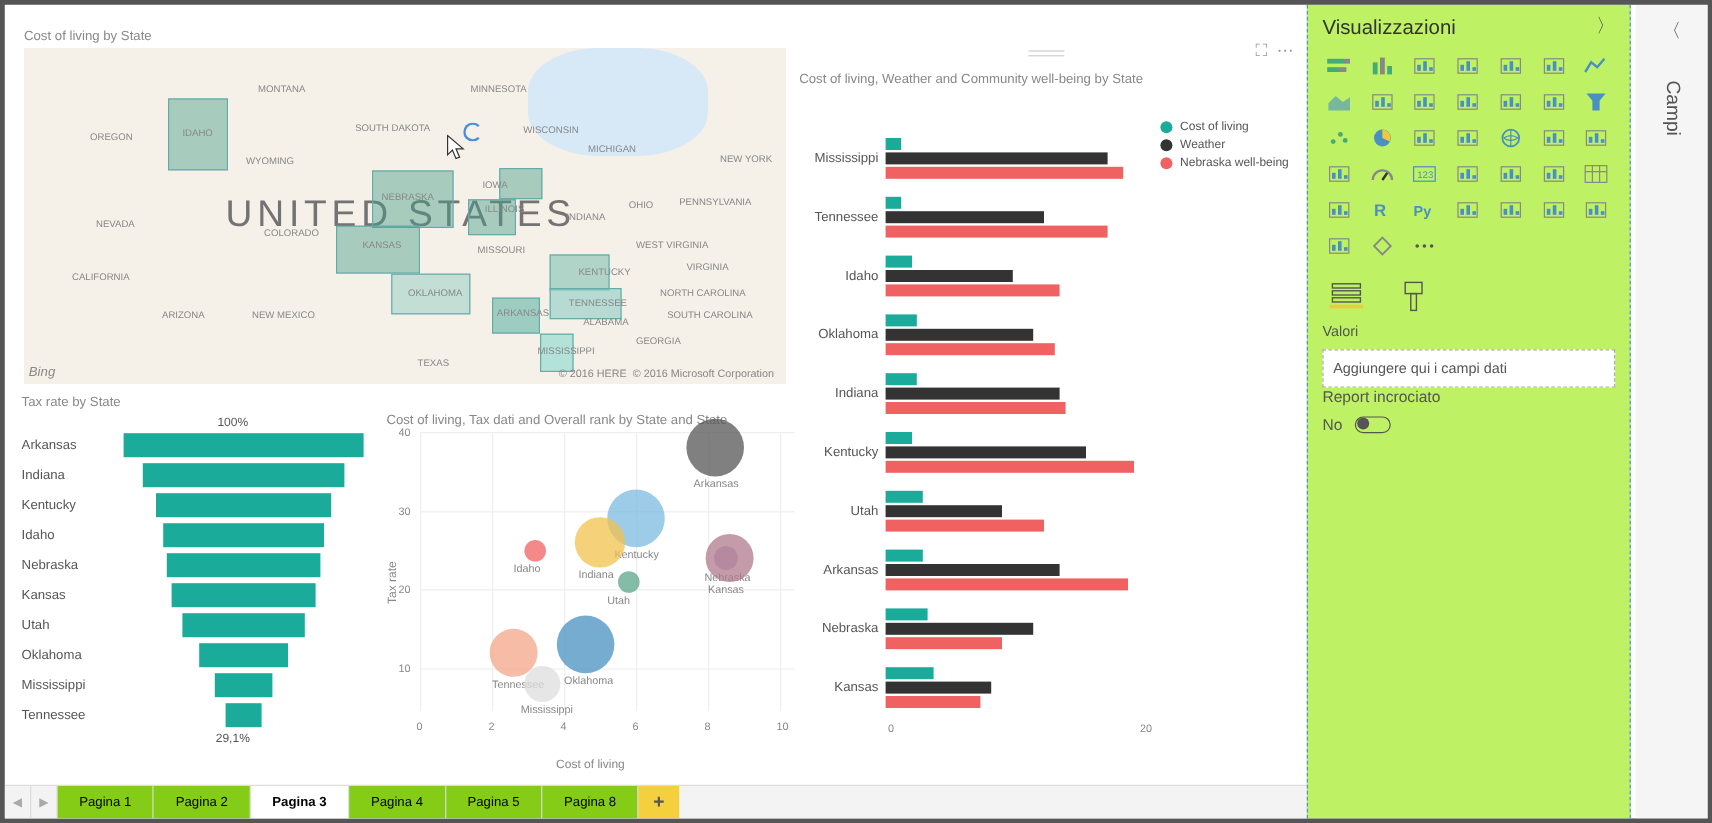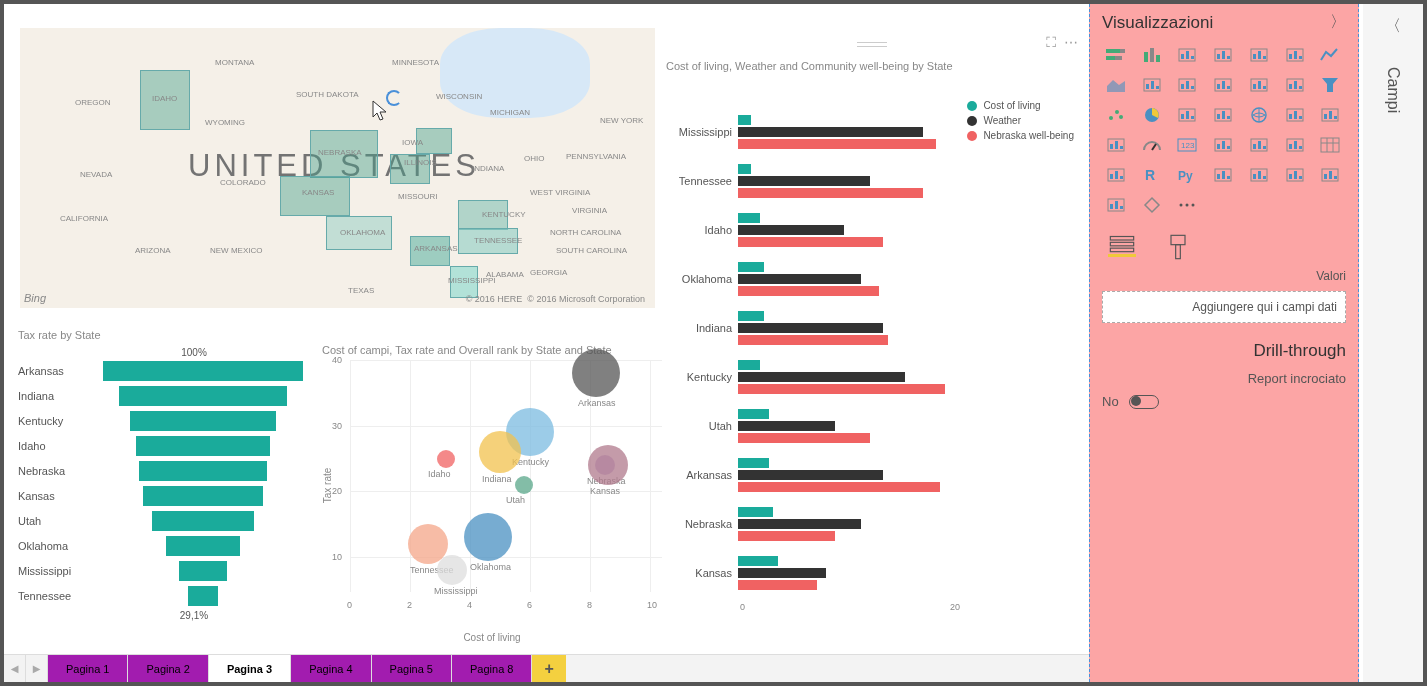--- a/index.html
+++ b/index.html
@@ -1,19 +1,19 @@
 <!DOCTYPE html>
 <html><head>
 <meta charset="utf-8">
 <style>
 * { box-sizing: border-box; margin: 0; padding: 0; font-family: 'Segoe UI', Tahoma, sans-serif; }
 body { background: #fff; width: 1427px; height: 686px; border: 4px solid #555; position: relative; overflow: hidden; }
 
 .canvas { position: absolute; left: 0; top: 0; width: 1085px; height: 678px; background: #fff; }
-.viz-panel { position: absolute; left: 1085px; top: 0; width: 270px; height: 678px; border-left: 1px dashed #4a90d9; border-right: 1px dashed #4a90d9; background: #fca5a5; padding: 8px 12px; text-align: right; }
+.viz-panel { position: absolute; left: 1085px; top: 0; width: 270px; height: 678px; border-left: 1px dashed #4a90d9; border-right: 1px dashed #4a90d9; background: #bef264; padding: 8px 12px; }
 .campi-tab { position: absolute; right: 0; top: 0; width: 60px; height: 678px; background: #f5f5f5; }
 
 
 .map-visual { position: absolute; left: 16px; top: 20px; width: 635px; height: 300px; }
 .map-title { font-size: 11px; color: #888; }
 .map-bg { width: 100%; height: 280px; background: #d7e8f7; position: relative; overflow: hidden; margin-top: 4px; }
 .map-label { position: absolute; font-size: 8px; color: #888; font-weight: 500; text-transform: uppercase; }
 .map-state { position: absolute; background: rgba(74,160,140,0.45); border: 1px solid #6aa; }
 .map-big-label { position: absolute; font-size: 31px; color: #737373; left: 168px; top: 120px; letter-spacing: 4px; }
 .land { position: absolute; background: #f5f0e8; }
@@ -54,21 +54,21 @@
 .bar-chart-area { position: relative; margin: 6px 0 0 4px; }
 .bar-group { display: flex; align-items: center; margin-bottom: 9px; height: 40px; }
 .bar-cat { width: 72px; font-size: 11px; color: #555; text-align: right; padding-right: 6px; }
 .bar-stack { flex: 1; display: flex; flex-direction: column; gap: 2px; }
 .bar-h { height: 10px; }
 .bar-xaxis { display: flex; margin-left: 78px; justify-content: space-between; font-size: 9px; color: #888; width: 220px; }
 
 
 .page-tabs { position: absolute; bottom: 0; left: 0; width: 1085px; height: 28px; background: #f3f3f3; border-top: 1px solid #ddd; display: flex; align-items: stretch; }
 .page-nav { width: 22px; display: flex; align-items: center; justify-content: center; color: #aaa; font-size: 10px; border-right: 1px solid #ddd; cursor: pointer; }
-.page-tab { padding: 0 18px; display: flex; align-items: center; font-size: 11px; border-right: 1px solid #ddd; cursor: pointer; background: #a21caf; }
+.page-tab { padding: 0 18px; display: flex; align-items: center; font-size: 11px; border-right: 1px solid #ddd; cursor: pointer; background: #84cc16; }
 .page-tab.active { background: #fff; font-weight: 600; }
 .page-add { padding: 0 12px; display: flex; align-items: center; background: #f4d03f; cursor: pointer; color: #555; font-weight: bold; }
 
 
 .panel-header { display: flex; justify-content: space-between; align-items: center; margin-bottom: 10px; }
 .panel-title { font-size: 17px; color: #333; }
 .panel-chevron { font-size: 16px; color: #555; cursor: pointer; }
 .viz-grid { display: grid; grid-template-columns: repeat(7, 1fr); gap: 6px; margin-bottom: 16px; }
 .viz-icon { width: 28px; height: 24px; display: flex; align-items: center; justify-content: center; cursor: pointer; }
 .viz-icon svg { width: 22px; height: 18px; }
@@ -90,20 +90,21 @@
 
 .bing-logo { position: absolute; left: 4px; bottom: 4px; font-size: 11px; color: #888; font-style: italic; }
 .copyright { position: absolute; bottom: 4px; right: 10px; font-size: 9px; color: #888; }
 </style>
 </head>
 <body>
 
 <div class="canvas">
 
   <div class="map-visual">
+    <div class="map-title">Cost of living by State</div>
     <div class="map-bg">
       <div class="land" style="left:0;top:0;width:100%;height:100%"></div>
       <div class="land" style="left:420px;top:0;width:150px;height:90px;background:#d7e8f7;border-radius:40%"></div>
       <div class="map-big-label">UNITED STATES</div>
 
       <div class="map-state" style="left:120px;top:42px;width:50px;height:60px"></div>
       <div class="map-state" style="left:290px;top:102px;width:68px;height:48px"></div>
       <div class="map-state" style="left:260px;top:148px;width:70px;height:40px"></div>
       <div class="map-state" style="left:306px;top:188px;width:66px;height:34px;background:rgba(160,210,200,0.6)"></div>
       <div class="map-state" style="left:390px;top:208px;width:40px;height:30px;background:rgba(120,190,175,0.7)"></div>
@@ -132,21 +133,21 @@
       <span class="map-label" style="left:378px;top:164px">MISSOURI</span>
       <span class="map-label" style="left:394px;top:216px">ARKANSAS</span>
       <span class="map-label" style="left:416px;top:64px">WISCONSIN</span>
       <span class="map-label" style="left:384px;top:130px">ILLINOIS</span>
       <span class="map-label" style="left:470px;top:80px">MICHIGAN</span>
       <span class="map-label" style="left:452px;top:136px">INDIANA</span>
       <span class="map-label" style="left:504px;top:126px">OHIO</span>
       <span class="map-label" style="left:462px;top:182px">KENTUCKY</span>
       <span class="map-label" style="left:454px;top:208px">TENNESSEE</span>
       <span class="map-label" style="left:428px;top:248px">MISSISSIPPI</span>
-      <span class="map-label" style="left:466px;top:242px">ALABAMA</span>
+      <span class="map-label" style="left:466px;top:224px">ALABAMA</span>
       <span class="map-label" style="left:510px;top:240px">GEORGIA</span>
       <span class="map-label" style="left:536px;top:218px">SOUTH CAROLINA</span>
       <span class="map-label" style="left:530px;top:200px">NORTH CAROLINA</span>
       <span class="map-label" style="left:510px;top:160px">WEST VIRGINIA</span>
       <span class="map-label" style="left:552px;top:178px">VIRGINIA</span>
       <span class="map-label" style="left:546px;top:124px">PENNSYLVANIA</span>
       <span class="map-label" style="left:580px;top:88px">NEW YORK</span>
       <span class="bing-logo">Bing</span>
       <span class="copyright"><span>© 2016 HERE</span>&nbsp;&nbsp;<span>© 2016 Microsoft Corporation</span></span>
       <div class="spinner"></div>
@@ -218,21 +219,21 @@
           <span class="funnel-cat">Tennessee</span>
           <span class="funnel-bar-wrap">
             <span class="funnel-bar" style="width:30.8px"></span>
           </span>
         </div>
       </div>
     <div class="funnel-bottom-label">29,1%</div>
   </div>
 
   <div class="scatter-visual">
-    <div class="scatter-title">Cost of campi, Tax rate and Overall rank by State and State</div>
+    <div class="scatter-title">Cost of living, Tax dati and Overall rank by State and State</div>
     <div class="scatter-plot" id="scatter-plot">
       <span class="scatter-ylabel">Tax rate</span>
     <div class="gridline-h" style="top:197.14285714285714px"></div>
         <span class="tick-y" style="top:192.14285714285714px">10</span>
         <div class="gridline-h" style="top:131.42857142857144px"></div>
         <span class="tick-y" style="top:126.42857142857144px">20</span>
         <div class="gridline-h" style="top:65.71428571428572px"></div>
         <span class="tick-y" style="top:60.71428571428572px">30</span>
         <div class="gridline-h" style="top:0px"></div>
         <span class="tick-y" style="top:-5px">40</span>
@@ -693,21 +694,20 @@
     </span>
     <span class="field-tab-icon">
       <svg viewBox="0 0 24 24">
           <rect x="6" y="2" width="12" height="8" fill="none" stroke="#555"></rect>
           <rect x="10" y="10" width="4" height="12" fill="none" stroke="#555"></rect>
         </svg>
     </span>
   </div>
   <div class="field-label">Valori</div>
   <div class="field-drop">Aggiungere qui i campi dati</div>
-  <div class="drill-title">Drill-through</div>
   <div class="drill-label">Report incrociato</div>
   <div class="toggle-row">
     <span>No</span>
     <span class="toggle">
         <span class="toggle-knob"></span>
       </span>
   </div>
 </div>
 
 <div class="campi-tab">

